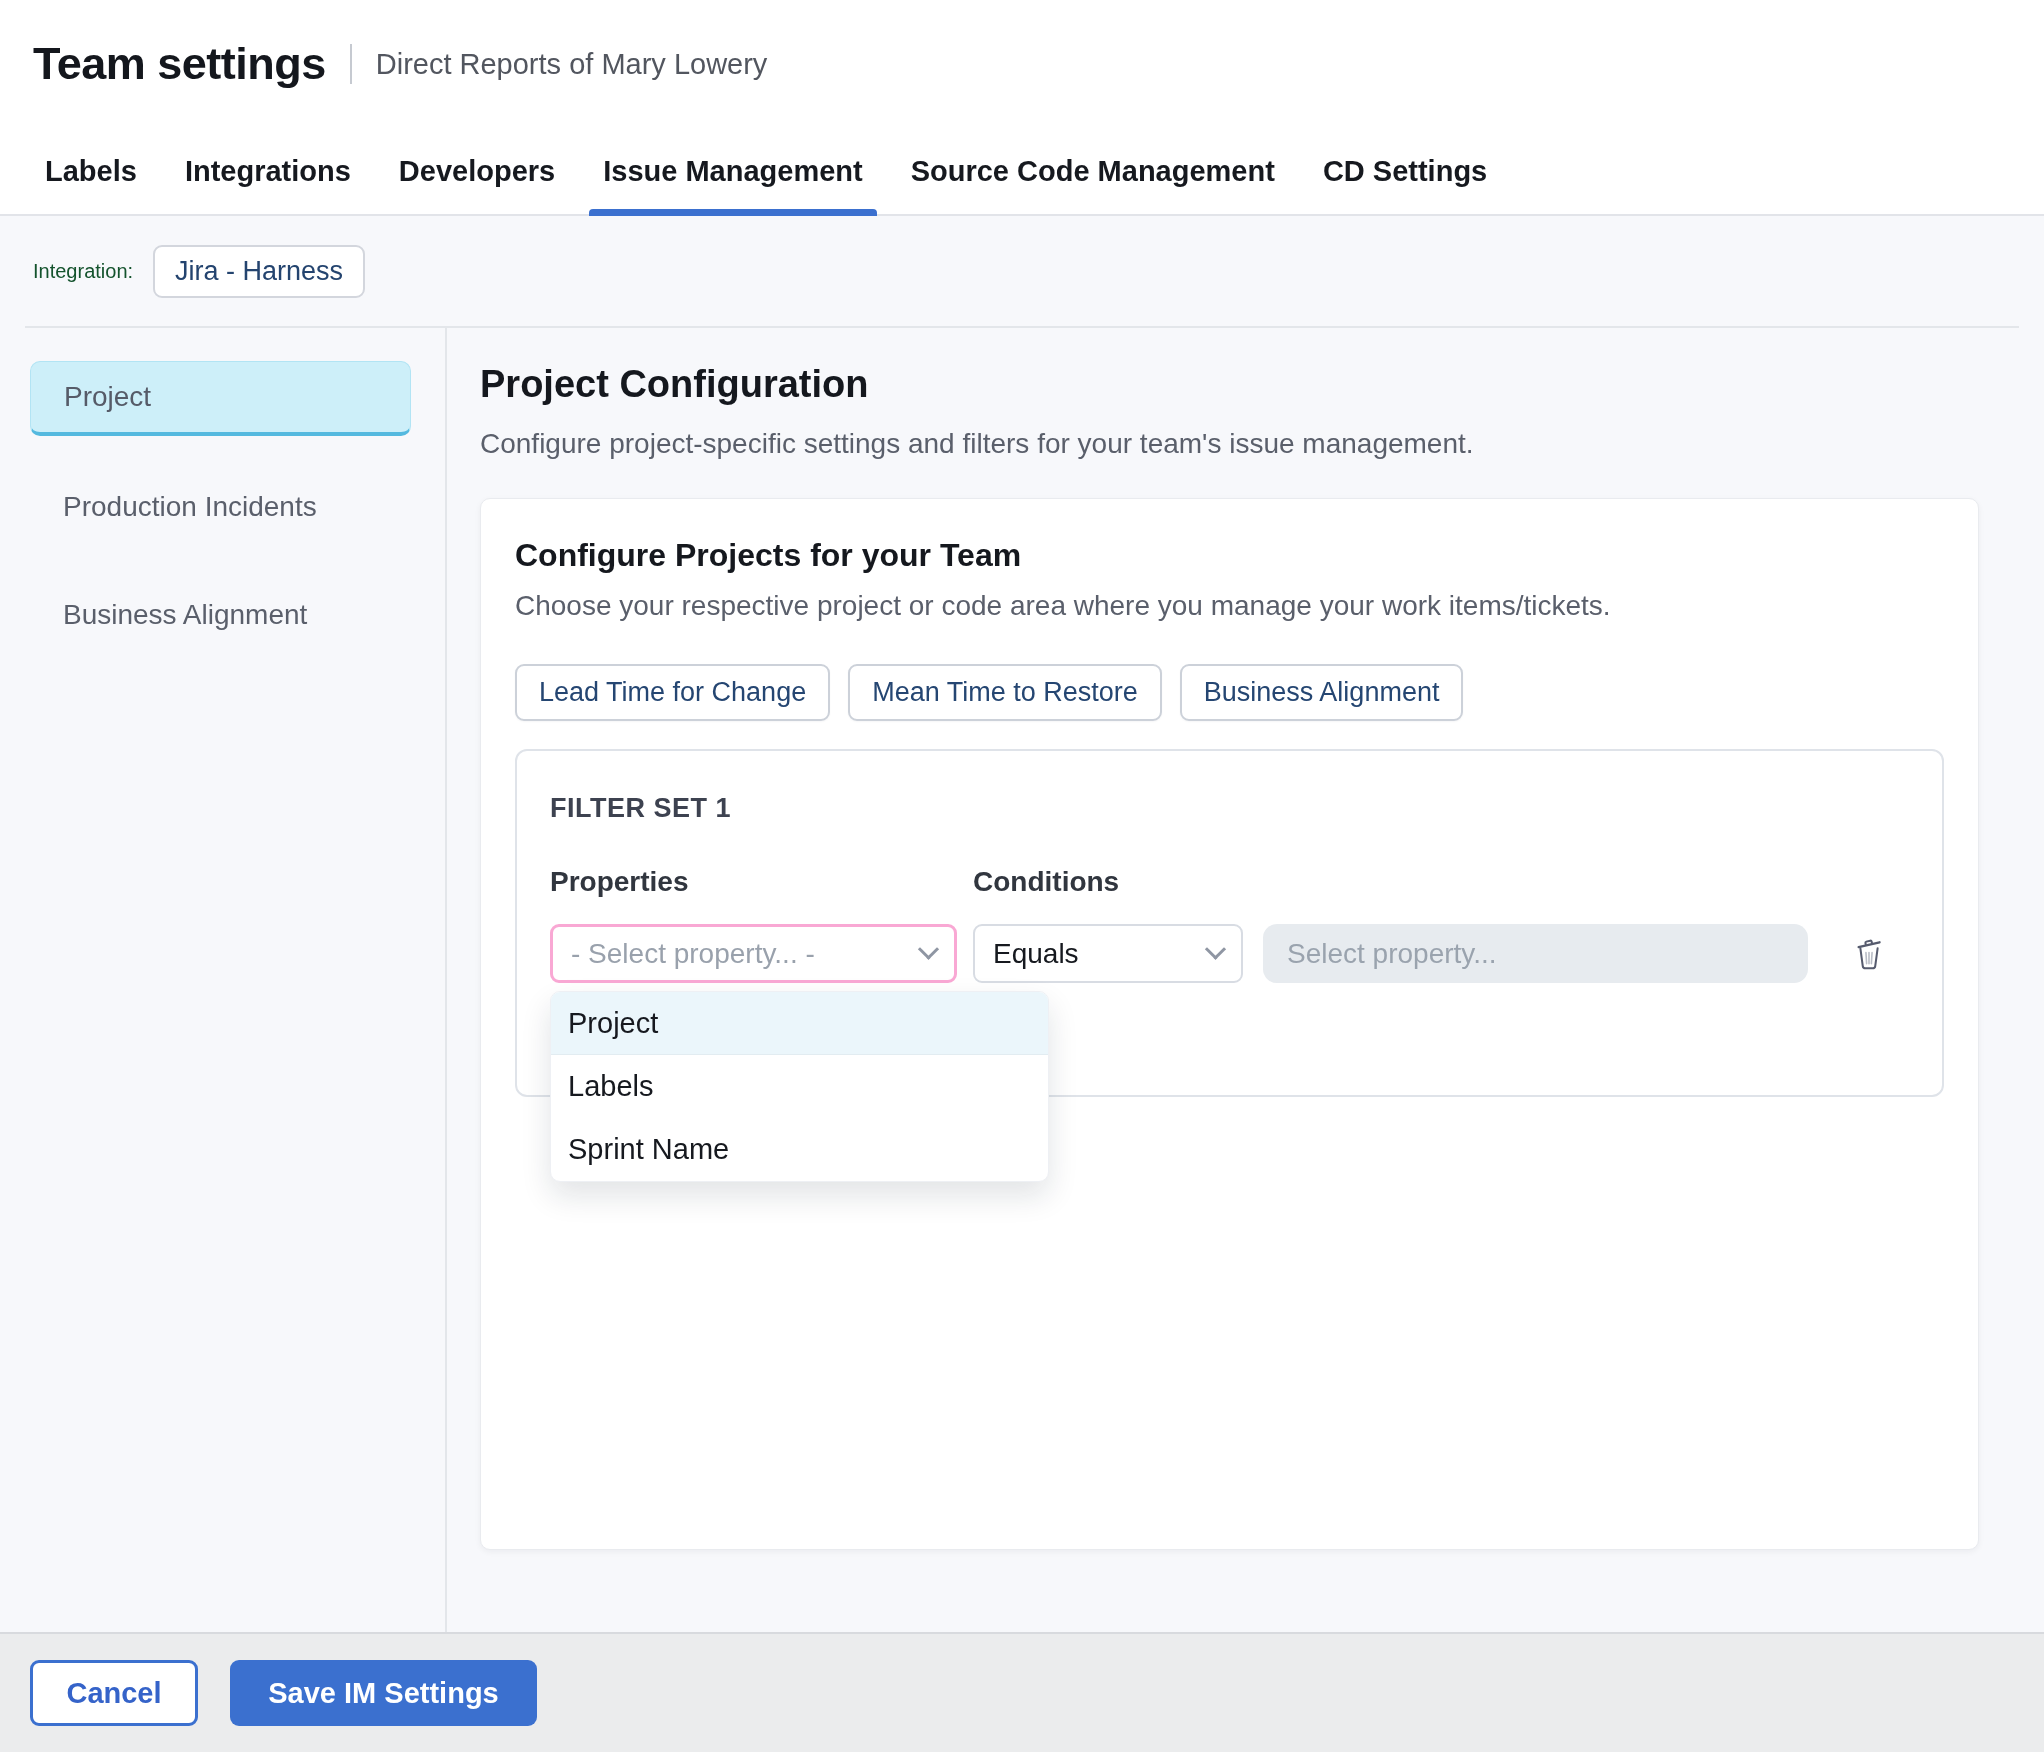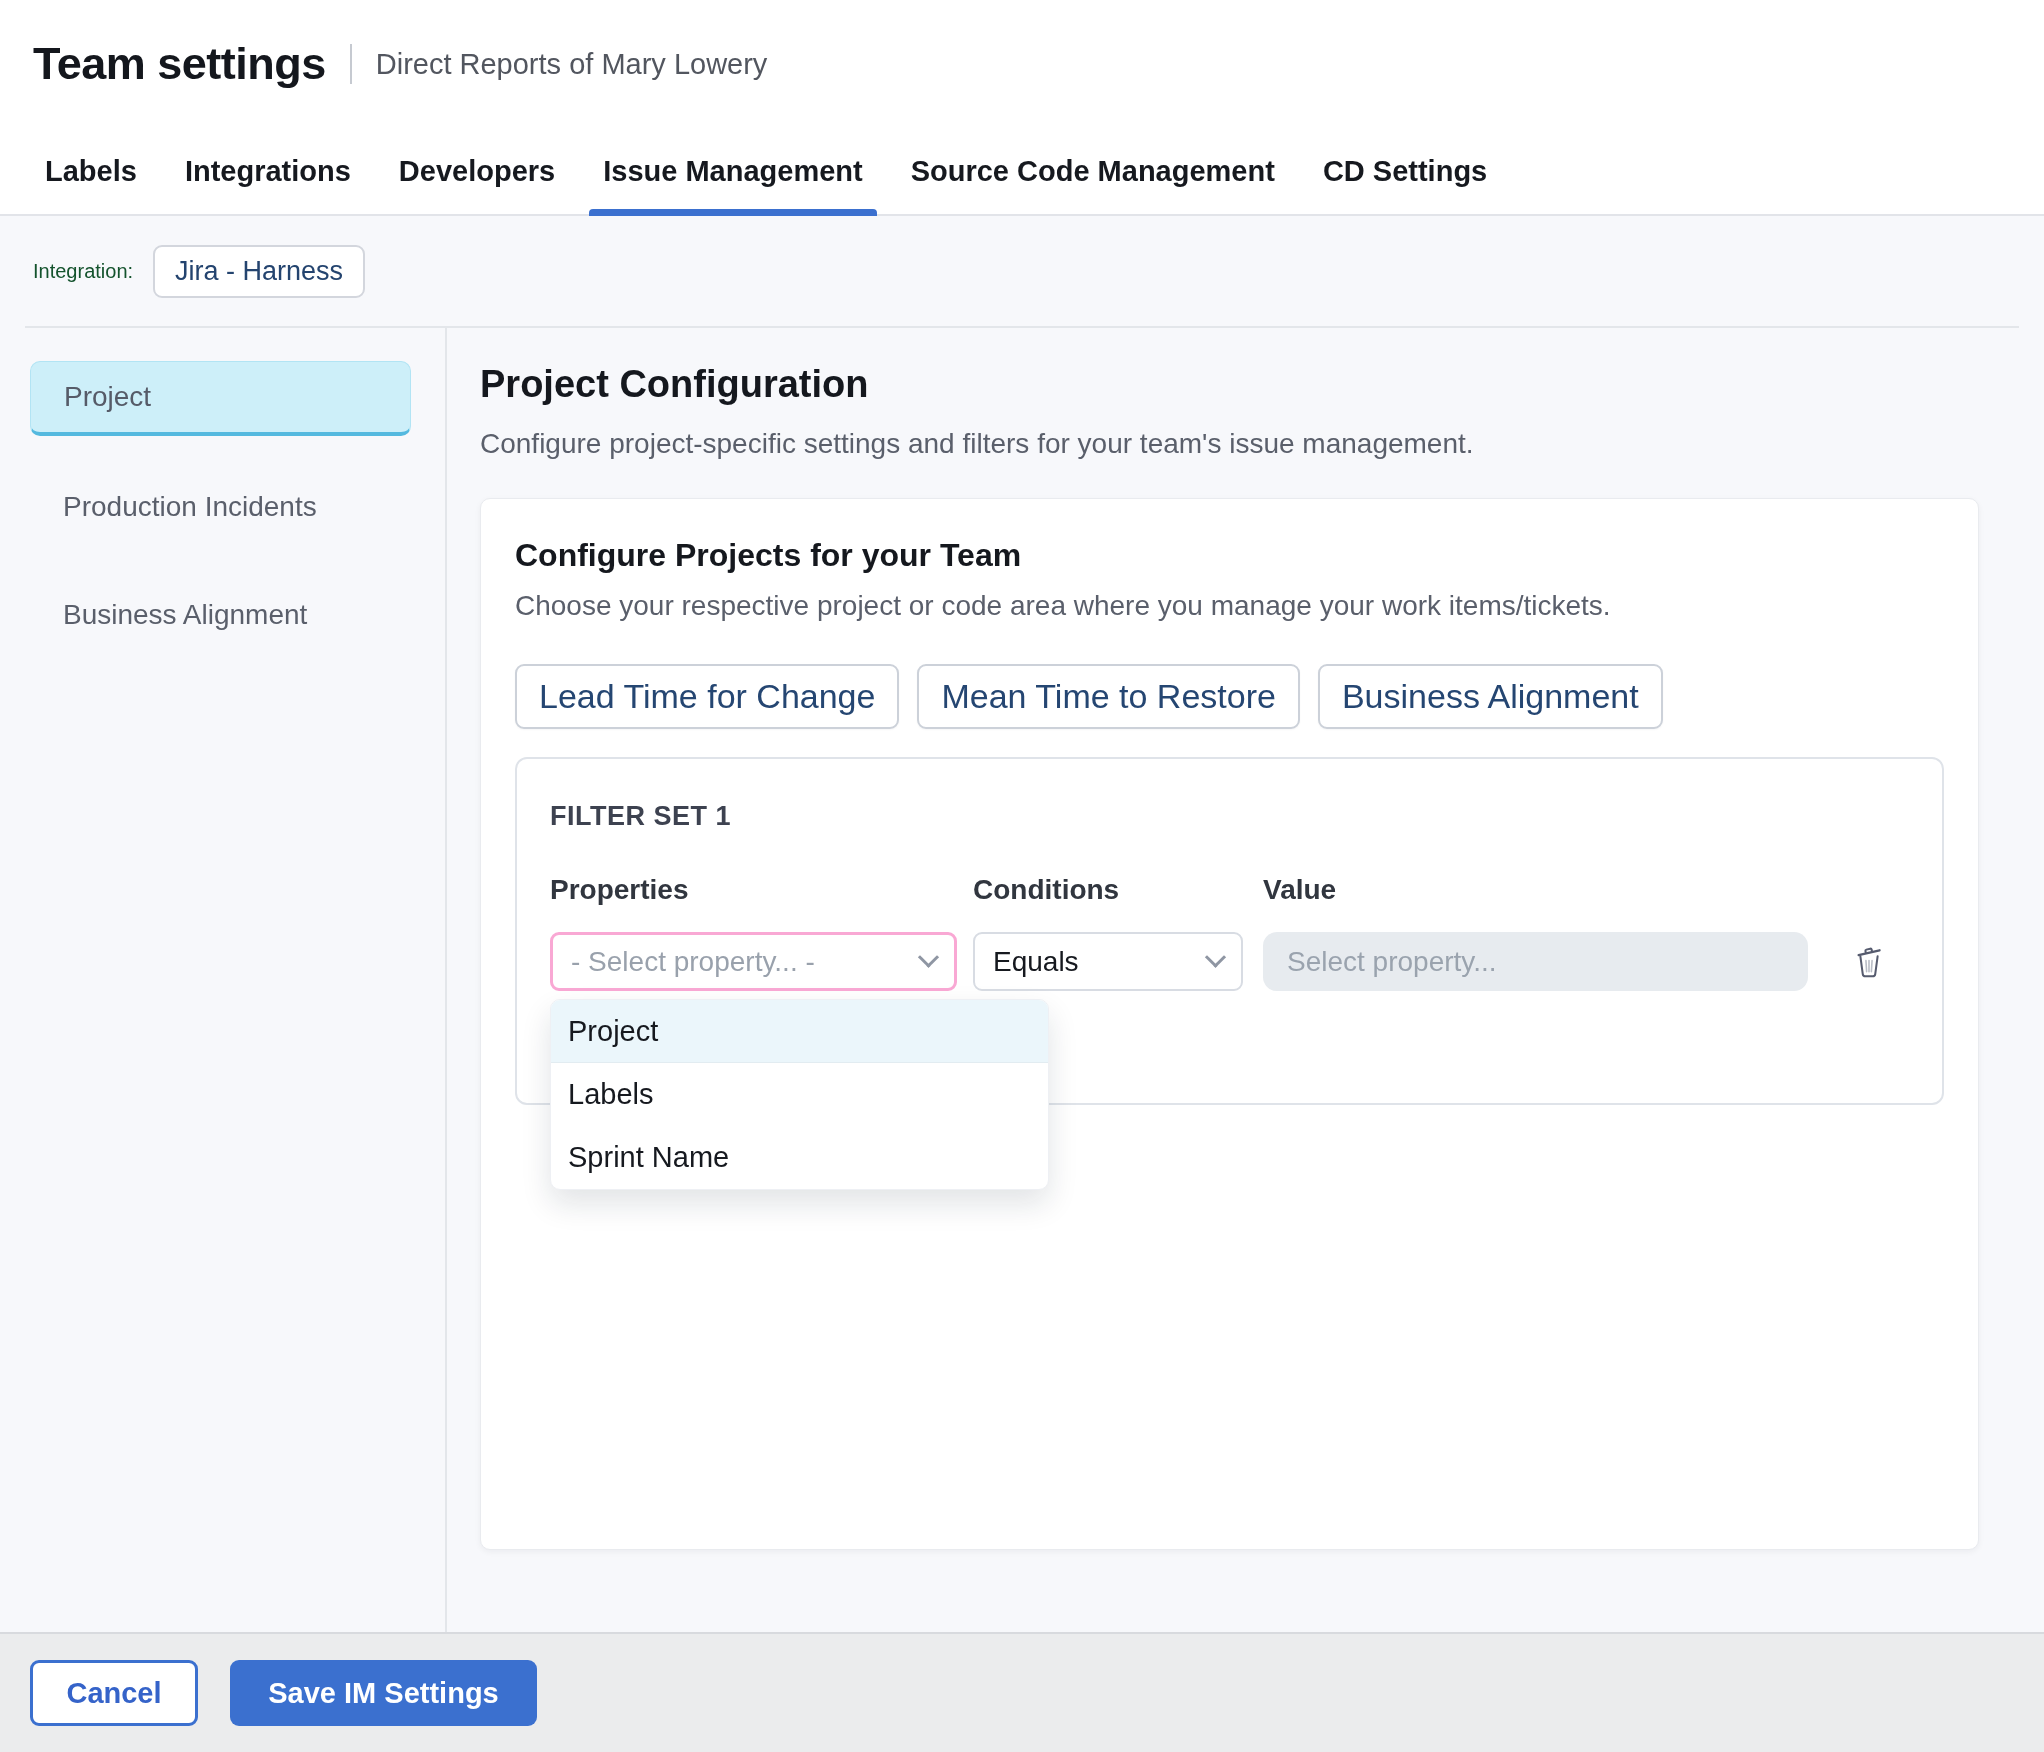--- a/index.html
+++ b/index.html
@@ -119,21 +119,21 @@
   }
   .card-title { font-size: 32px; font-weight: 700; color: #15181e; }
   .card-desc { font-size: 28px; color: #5a5f6b; margin-top: 16px; }
 
   .metric-tabs { display: flex; gap: 18px; margin-top: 42px; }
   .metric-chip {
     border: 2px solid #ccd1d9;
     border-radius: 9px;
     background: #ffffff;
     padding: 11px 22px;
-    font-size: 34px;
+    font-size: 27px;
     font-weight: 500;
     color: #254672;
     cursor: pointer;
     box-shadow: 0 1px 2px rgba(16,24,40,0.04);
   }
 
   
   .filter-card {
     margin-top: 28px;
     border: 2px solid #dfe3e9;
@@ -277,21 +277,20 @@
         <div class="metric-chip">Mean Time to Restore</div>
         <div class="metric-chip">Business Alignment</div>
       </div>
 
       <div class="filter-card">
         <div class="filter-title">FILTER SET 1</div>
 
         <div class="cols-head">
           <div class="col-label col-1">Properties</div>
           <div class="col-label col-2">Conditions</div>
-          <div class="col-label col-3">Value</div>
         </div>
 
         <div class="controls-row">
 
           <div class="select select-property col-1">
             <span>- Select property... -</span>
             <span class="chev"></span>
 
             <div class="dropdown">
               <div class="option highlighted">Project</div>

